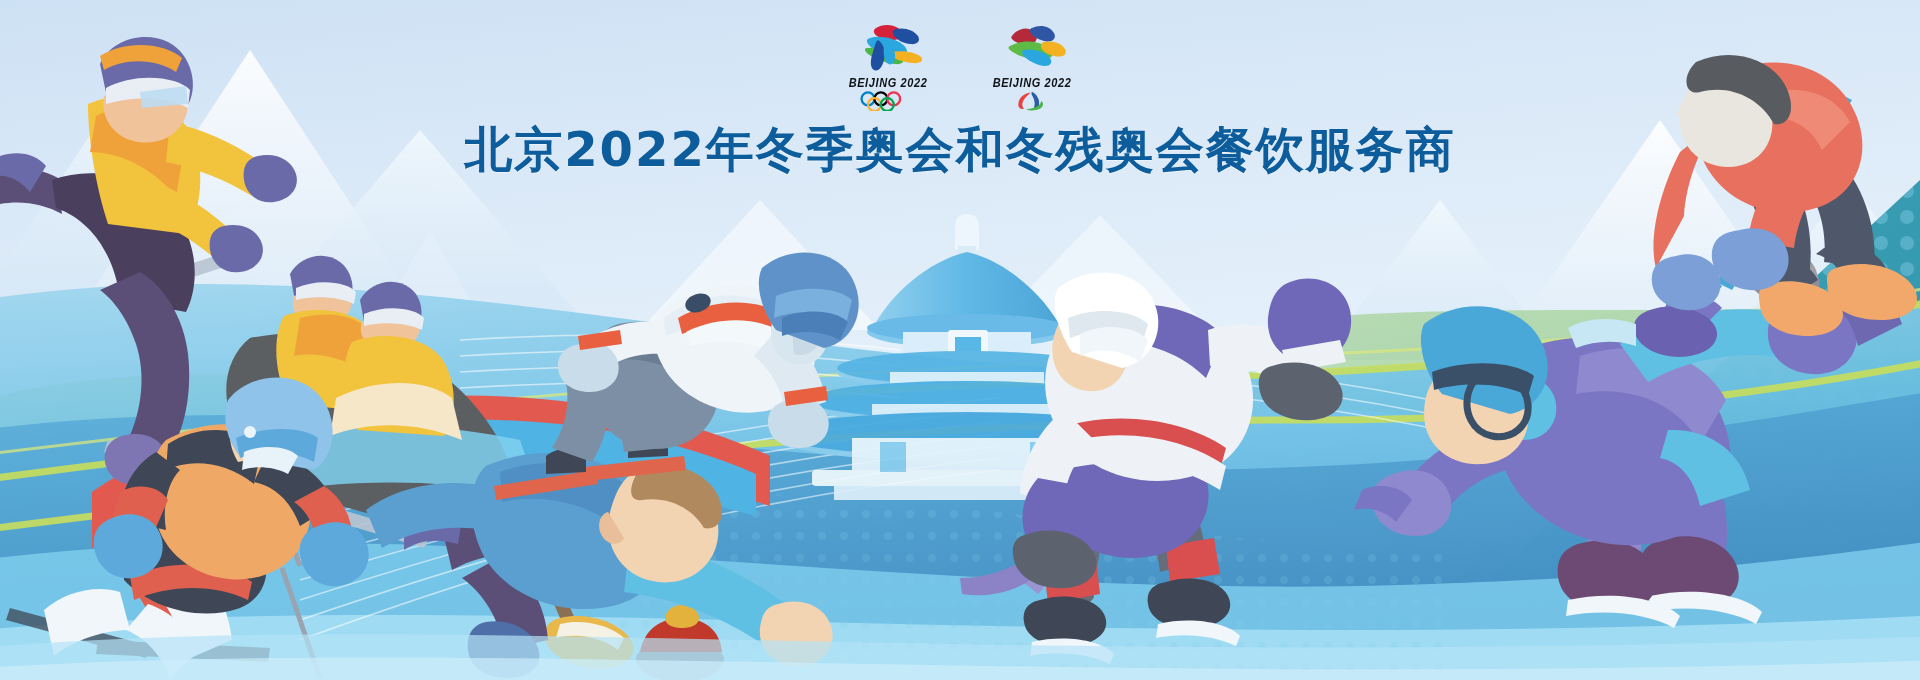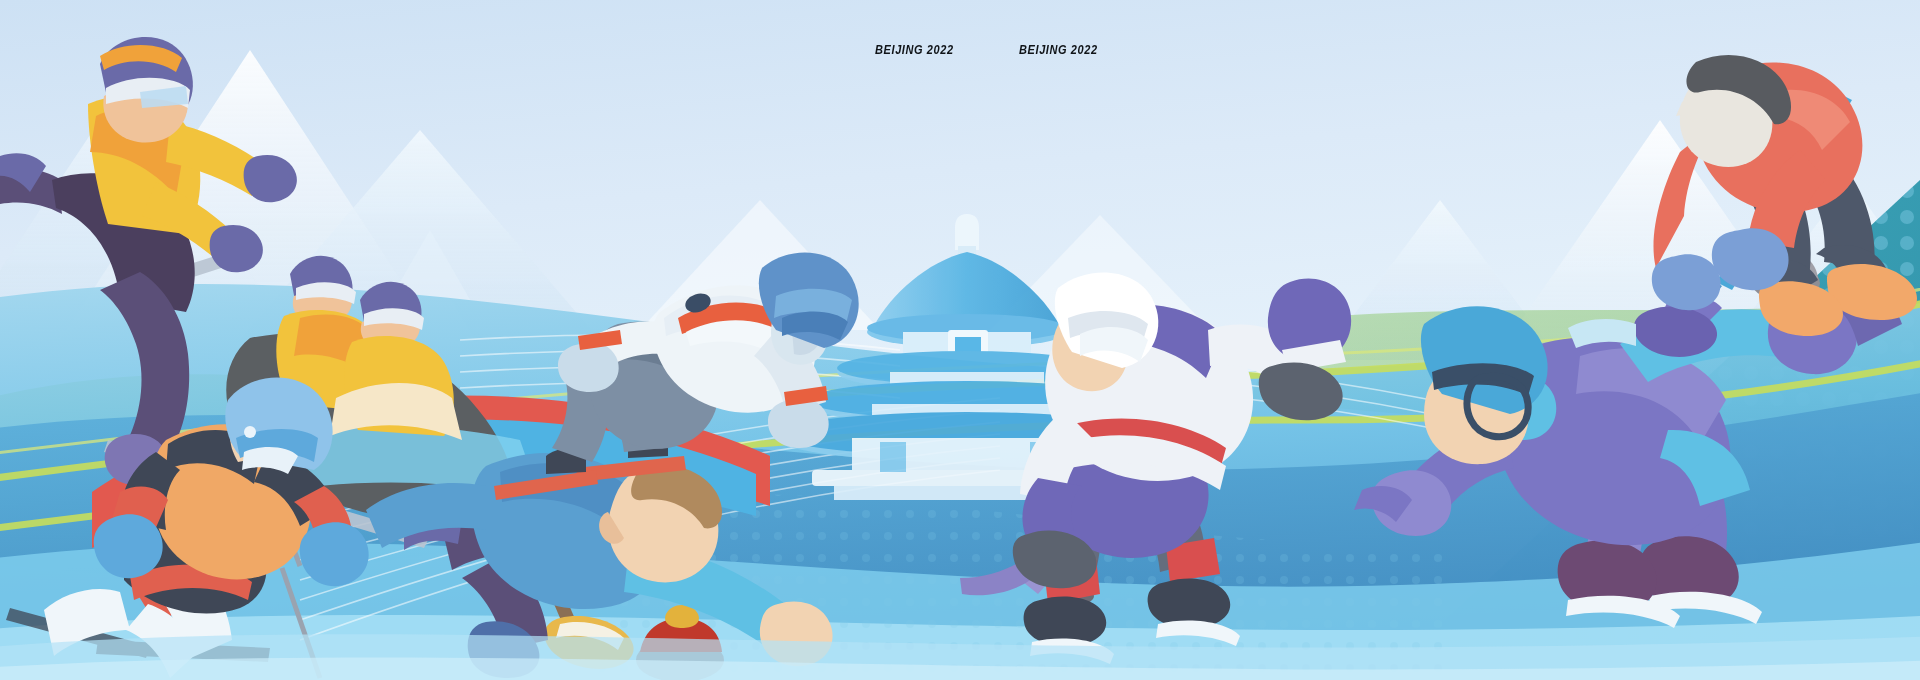--- a/index.html
+++ b/index.html
@@ -12,21 +12,21 @@
     background:linear-gradient(170deg,#cfe2f4 0%,#d7e9f7 30%,#dff0fa 55%,#cfe6f6 100%);
   }
   #banner svg.layer{position:absolute;left:0;top:0;width:1920px;height:680px;display:block;}
 
   
   #emblems{
     position:absolute;left:0;top:22px;width:1920px;
     display:flex;justify-content:center;align-items:flex-start;gap:44px;
     z-index:40;
   }
-  .emblem{width:100px;display:flex;flex-direction:row;align-items:center;gap:37px;}
+  .emblem{width:100px;display:flex;flex-direction:column;align-items:center;}
   .emblem .mark{width:80px;height:52px;}
   .emblem .wordmark{
     font-style:italic;font-weight:bold;letter-spacing:.6px;
     font-size:11px;color:#101418;margin-top:3px;white-space:nowrap;
     transform:scaleY(1.12);
   }
   .emblem .sub{height:20px;margin-top:2px;}
 
   
   #title{
@@ -503,14 +503,15 @@
       <div class="wordmark">BEIJING 2022</div>
       <svg class="sub" viewBox="0 0 70 28" width="60" height="20">
         <path d="M33,2 C24,3 17,9 16,17 C15,23 19,26 24,25 C20,21 21,14 26,9 C29,6 31,4 33,2 Z" fill="#e8413e"></path>
         <path d="M35,1 C41,4 45,10 45,17 C45,23 41,26 37,25 C40,20 39,12 35,6 C34,4 34,2 35,1 Z" fill="#2a5caa"></path>
         <path d="M27,26 C32,28 40,28 46,25 C51,22 52,17 48,14 C47,19 42,23 35,24 C31,25 28,25 27,26 Z" fill="#4cb648"></path>
       </svg>
     </div>
 
   </div>
 
+  <div id="title">北京2022年冬季奥会和冬残奥会餐饮服务商</div>
 
 </div>
 
 </body></html>

